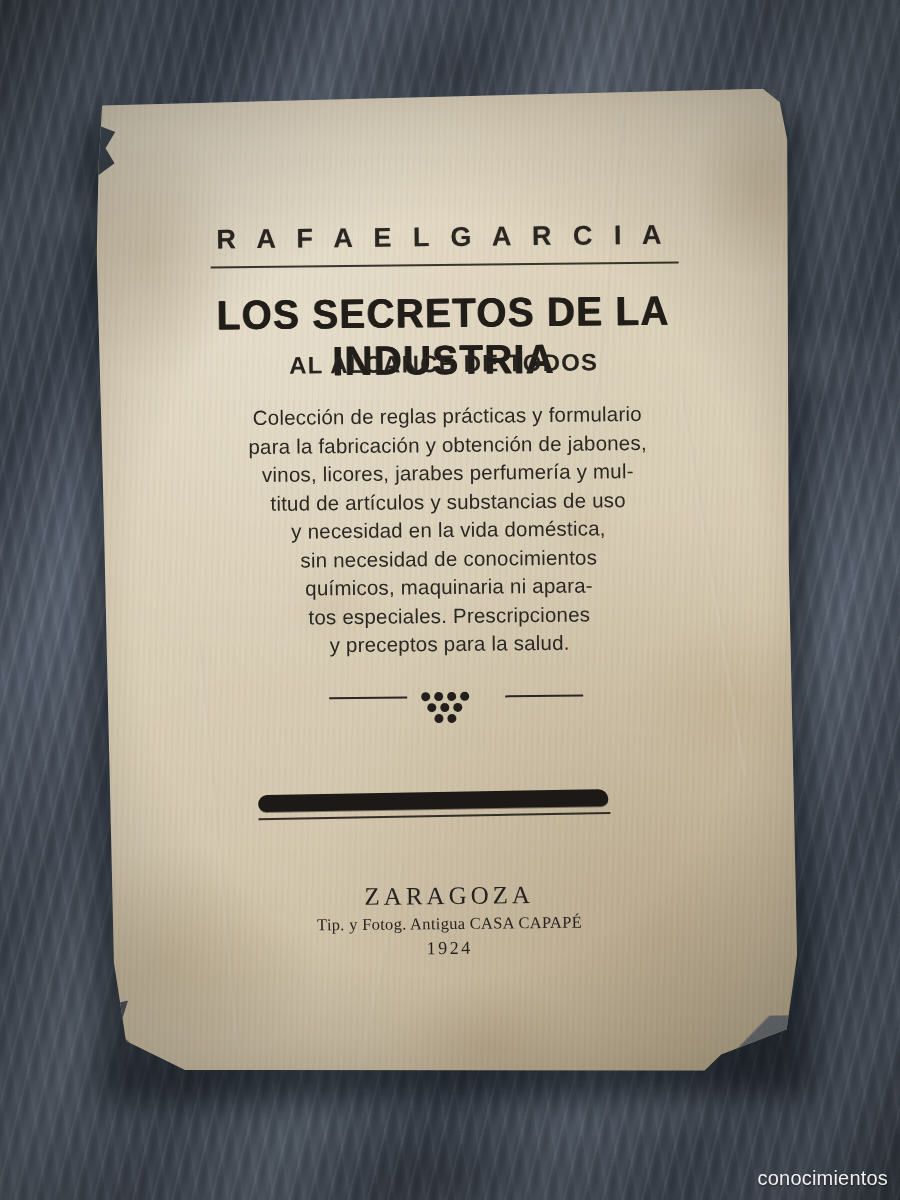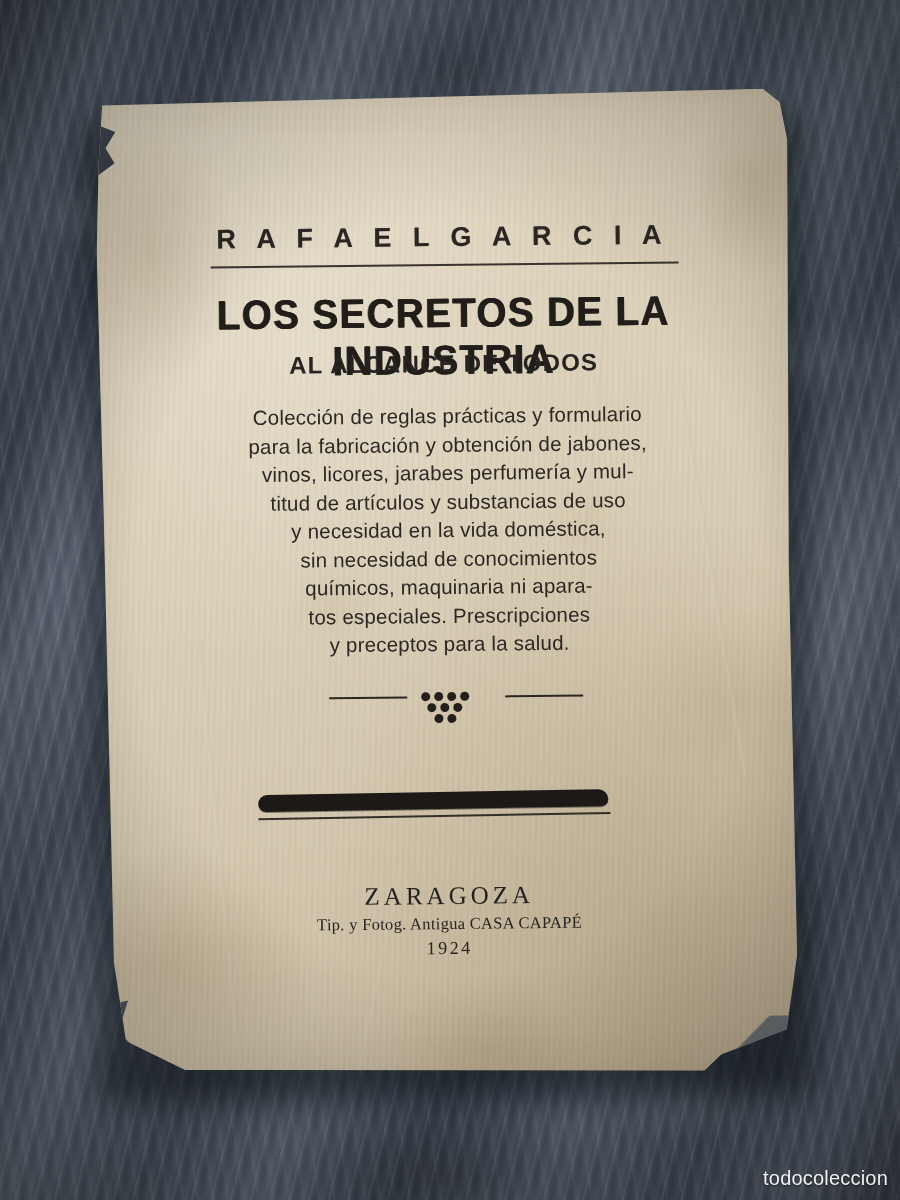--- a/index.html
+++ b/index.html
@@ -410,14 +410,14 @@
 
     </div>
 
     <div class="tear tl"></div>
     <div class="tear bl"></div>
     <div class="corner-fold"></div>
   </div>
 
   <div class="vignette"></div>
 
-  <div id="watermark">todocoleccion</div>
+  <div id="watermark">conocimientos</div>
 </div>
 
 </body></html>

